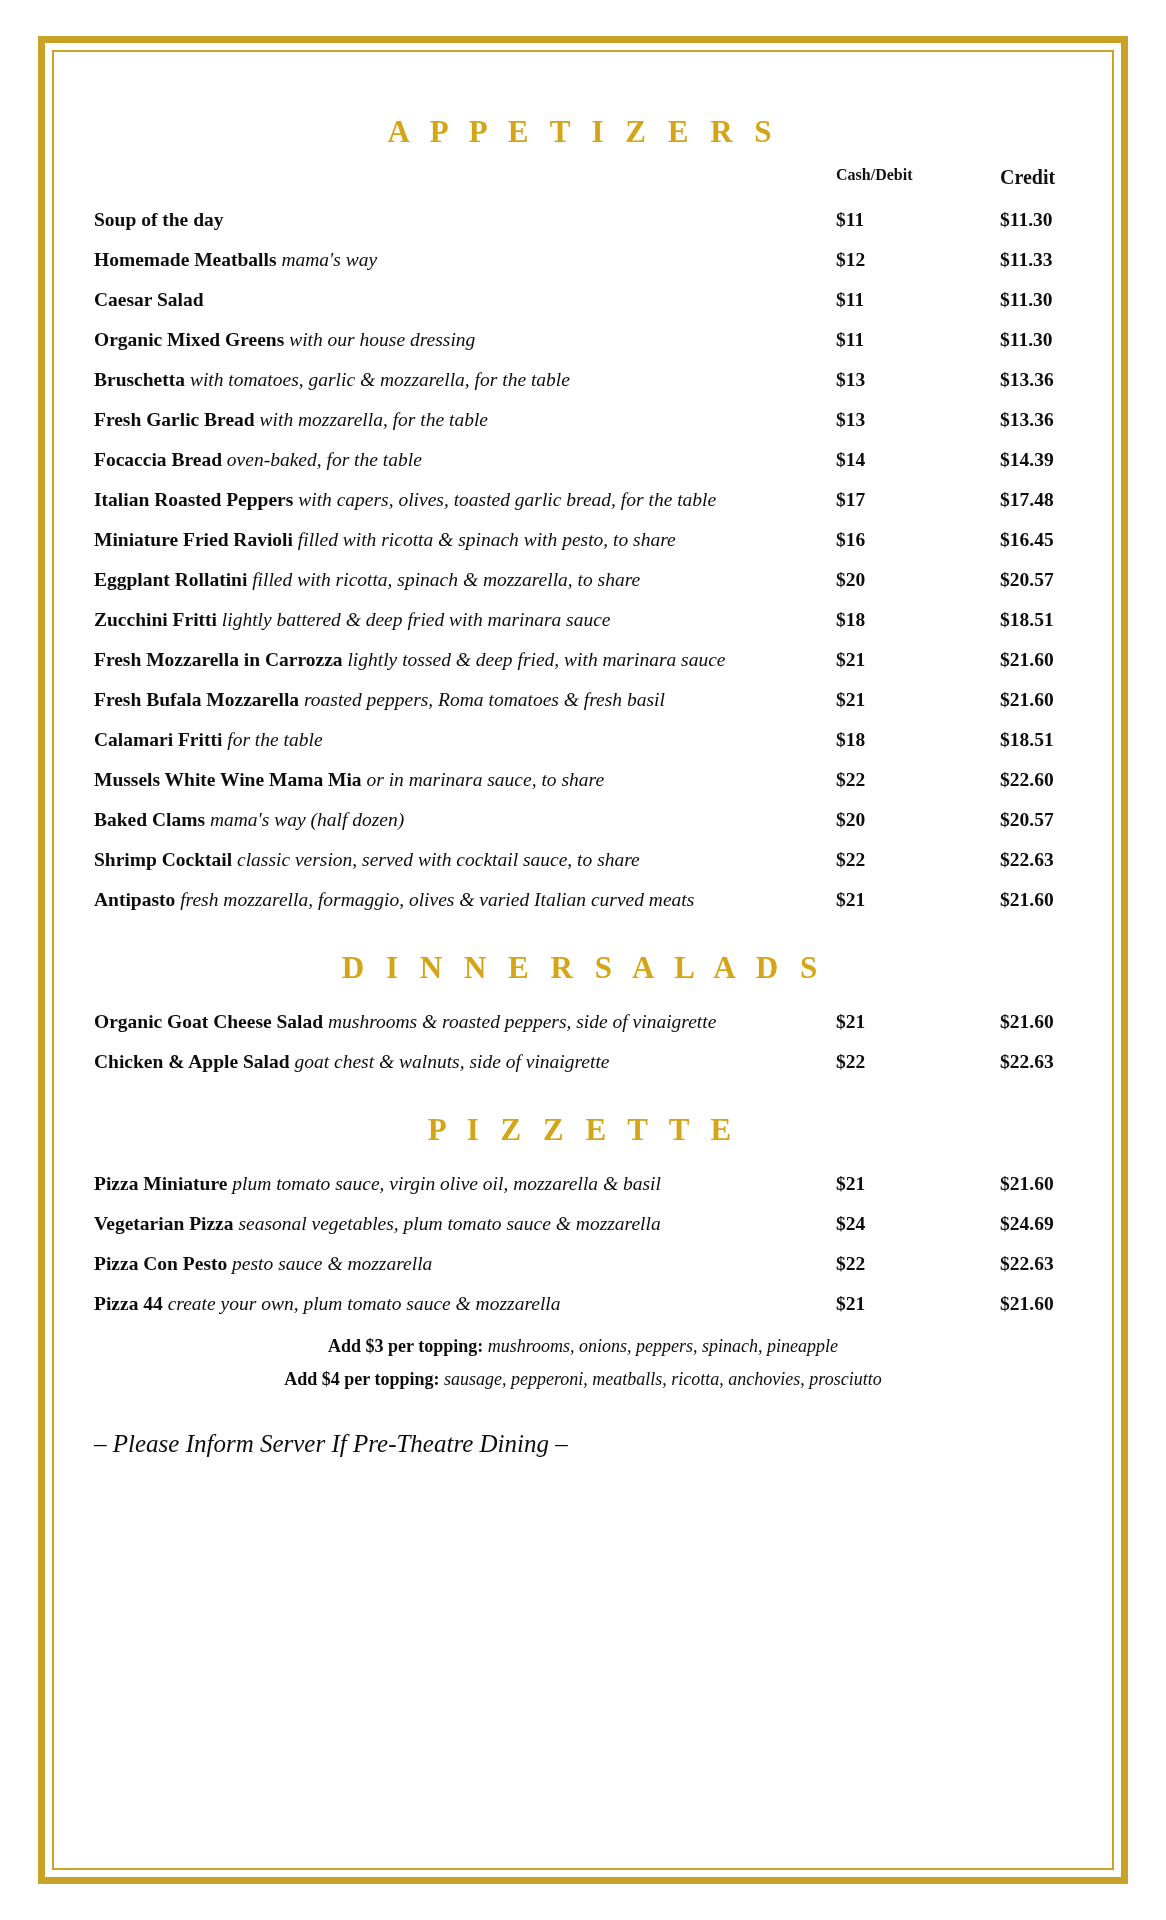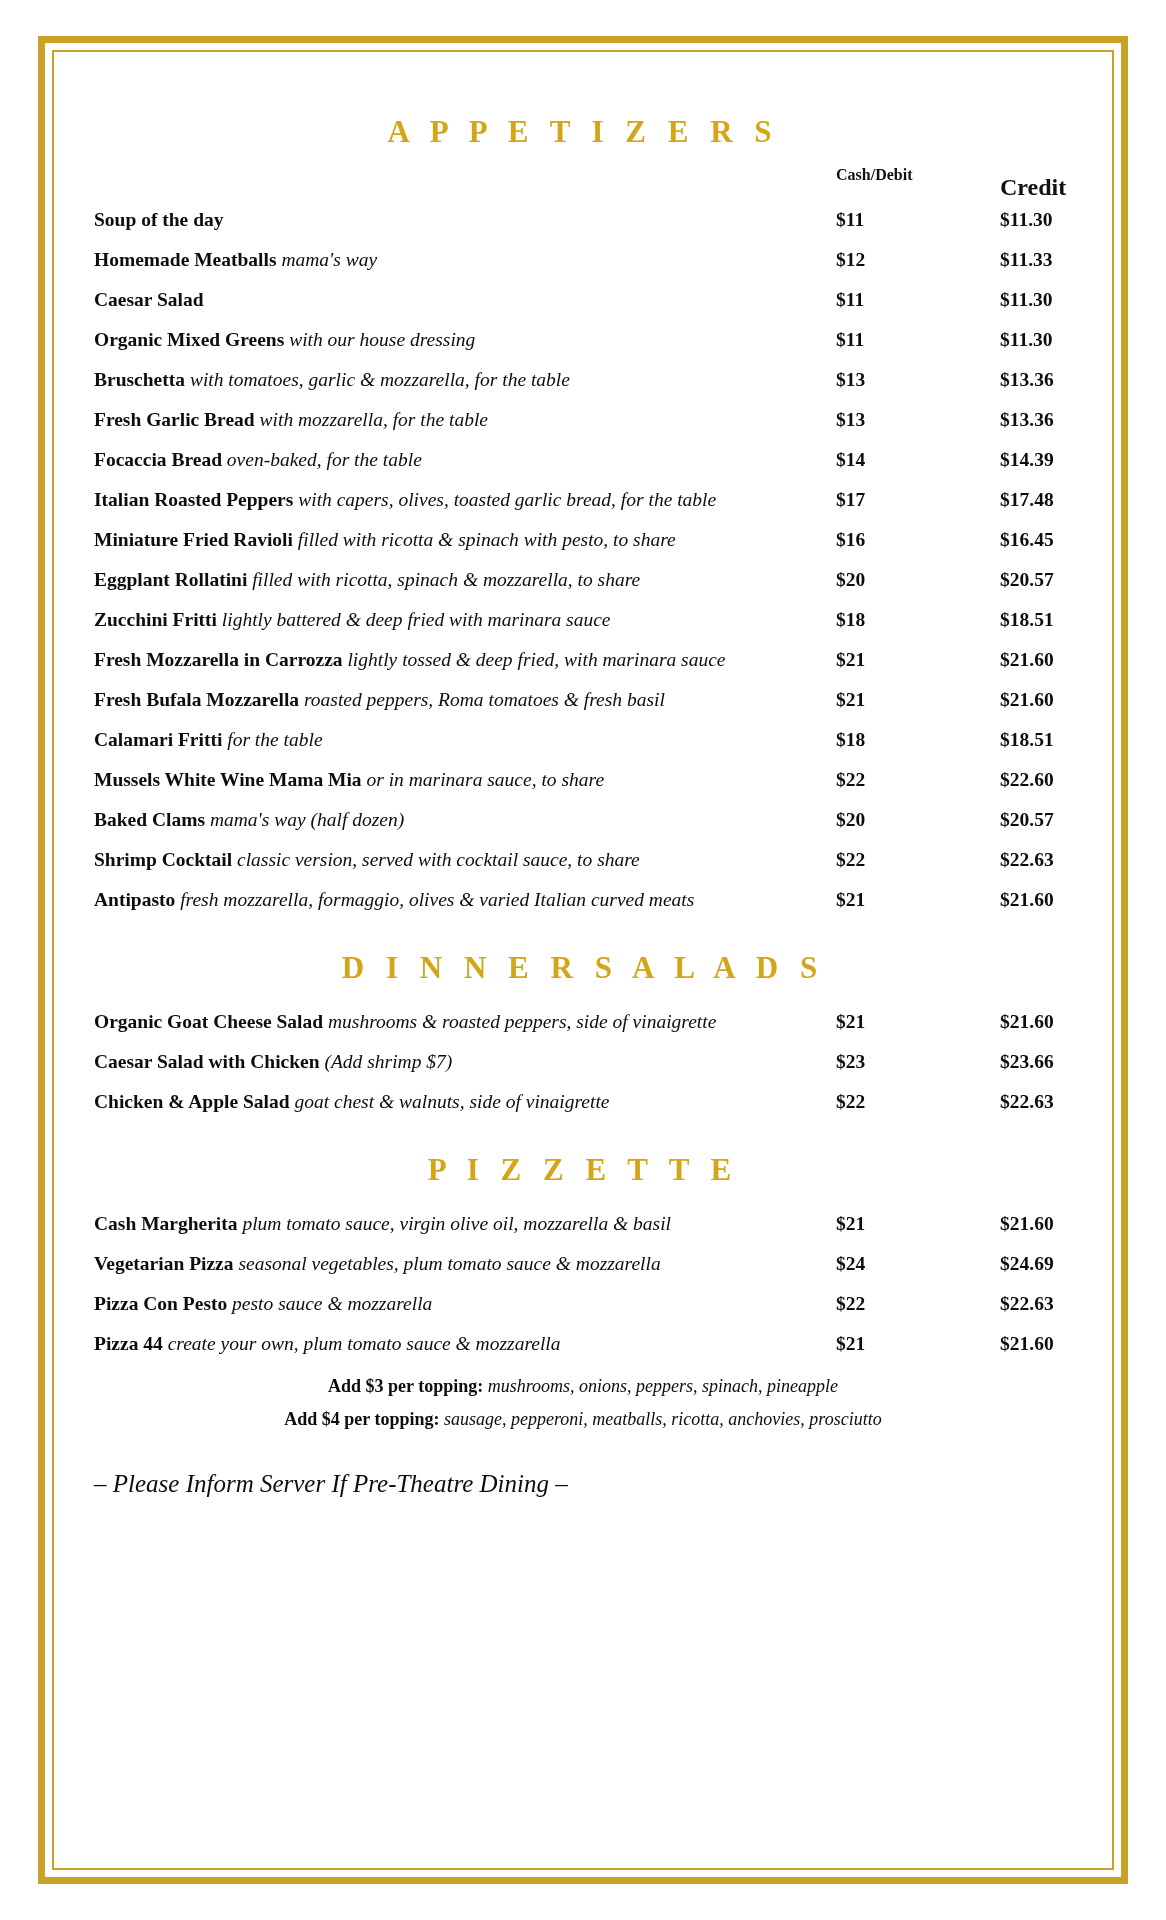--- a/index.html
+++ b/index.html
@@ -66,23 +66,23 @@
     position: absolute;
     left: 742px;
     top: 0;
     font-weight: bold;
     font-size: 16px;
     color: #111;
   }
   .col-heads .h-credit {
     position: absolute;
     left: 906px;
-    top: 8px;
-    font-weight: bold;
-    font-size: 24px;
+    top: 0;
+    font-weight: bold;
+    font-size: 20px;
     color: #111;
   }
   table.menu {
     width: 100%;
     border-collapse: collapse;
     table-layout: fixed;
   }
   table.menu td {
     padding: 9px 0 9px 0;
     vertical-align: baseline;
@@ -244,38 +244,33 @@
     <div class="section-title">D I N N E R   S A L A D S</div>
 
     <table class="menu">
       <tbody>
         <tr>
           <td class="item"><span class="name">Organic Goat Cheese Salad</span> <span class="desc">mushrooms &amp; roasted peppers, side of vinaigrette</span></td>
           <td class="cash">$21</td>
           <td class="credit">$21.60</td>
         </tr>
         <tr>
-          <td class="item"><span class="name">Caesar Salad with Chicken</span> <span class="desc">(Add shrimp $7)</span></td>
-          <td class="cash">$23</td>
-          <td class="credit">$23.66</td>
-        </tr>
-        <tr>
           <td class="item"><span class="name">Chicken &amp; Apple Salad</span> <span class="desc">goat chest &amp; walnuts, side of vinaigrette</span></td>
           <td class="cash">$22</td>
           <td class="credit">$22.63</td>
         </tr>
       </tbody>
     </table>
 
     <div class="section-title">P I Z Z E T T E</div>
 
     <table class="menu">
       <tbody>
         <tr>
-          <td class="item"><span class="name">Cash Margherita</span> <span class="desc">plum tomato sauce, virgin olive oil, mozzarella &amp; basil</span></td>
+          <td class="item"><span class="name">Pizza Miniature</span> <span class="desc">plum tomato sauce, virgin olive oil, mozzarella &amp; basil</span></td>
           <td class="cash">$21</td>
           <td class="credit">$21.60</td>
         </tr>
         <tr>
           <td class="item"><span class="name">Vegetarian Pizza</span> <span class="desc">seasonal vegetables, plum tomato sauce &amp; mozzarella</span></td>
           <td class="cash">$24</td>
           <td class="credit">$24.69</td>
         </tr>
         <tr>
           <td class="item"><span class="name">Pizza Con Pesto</span> <span class="desc">pesto sauce &amp; mozzarella</span></td>

